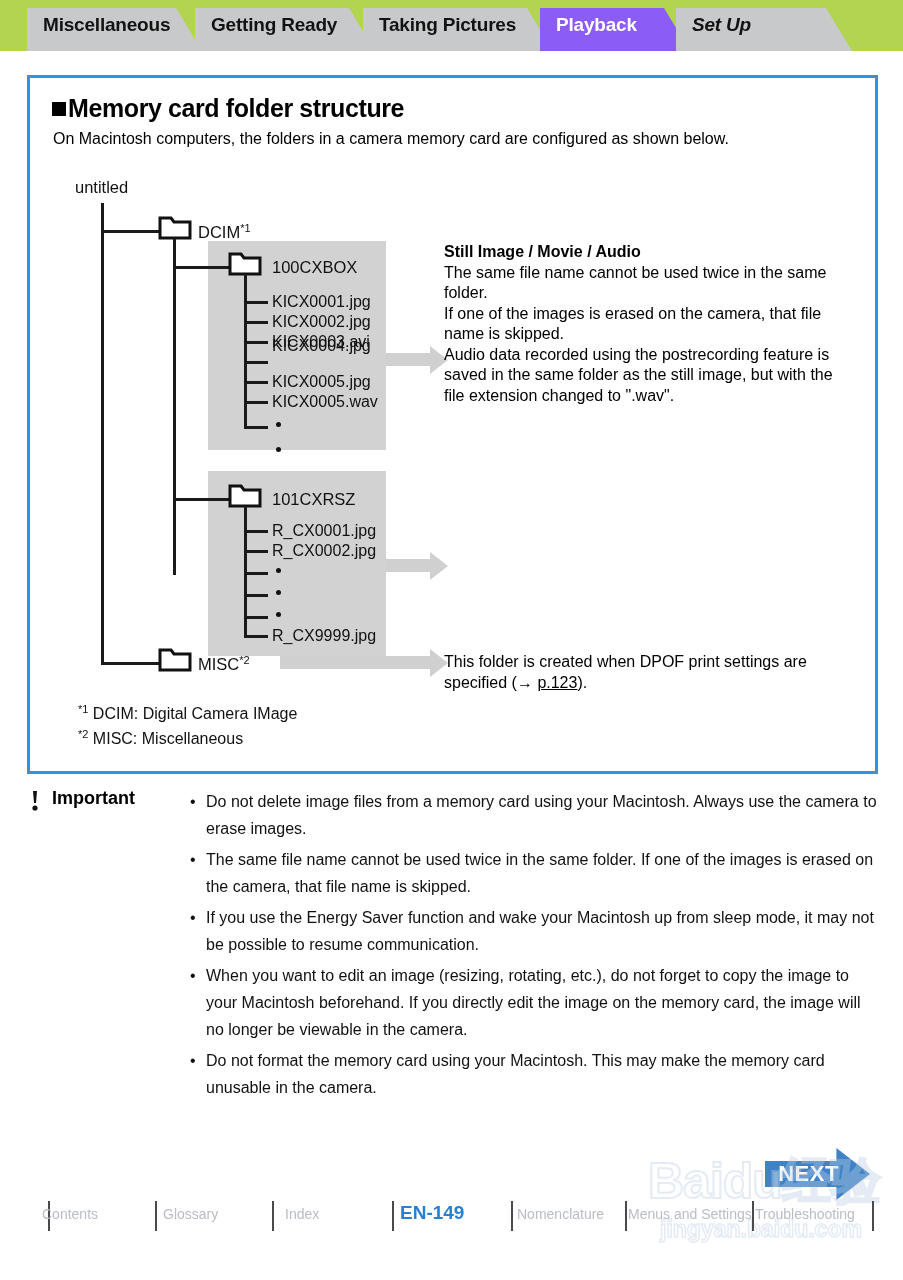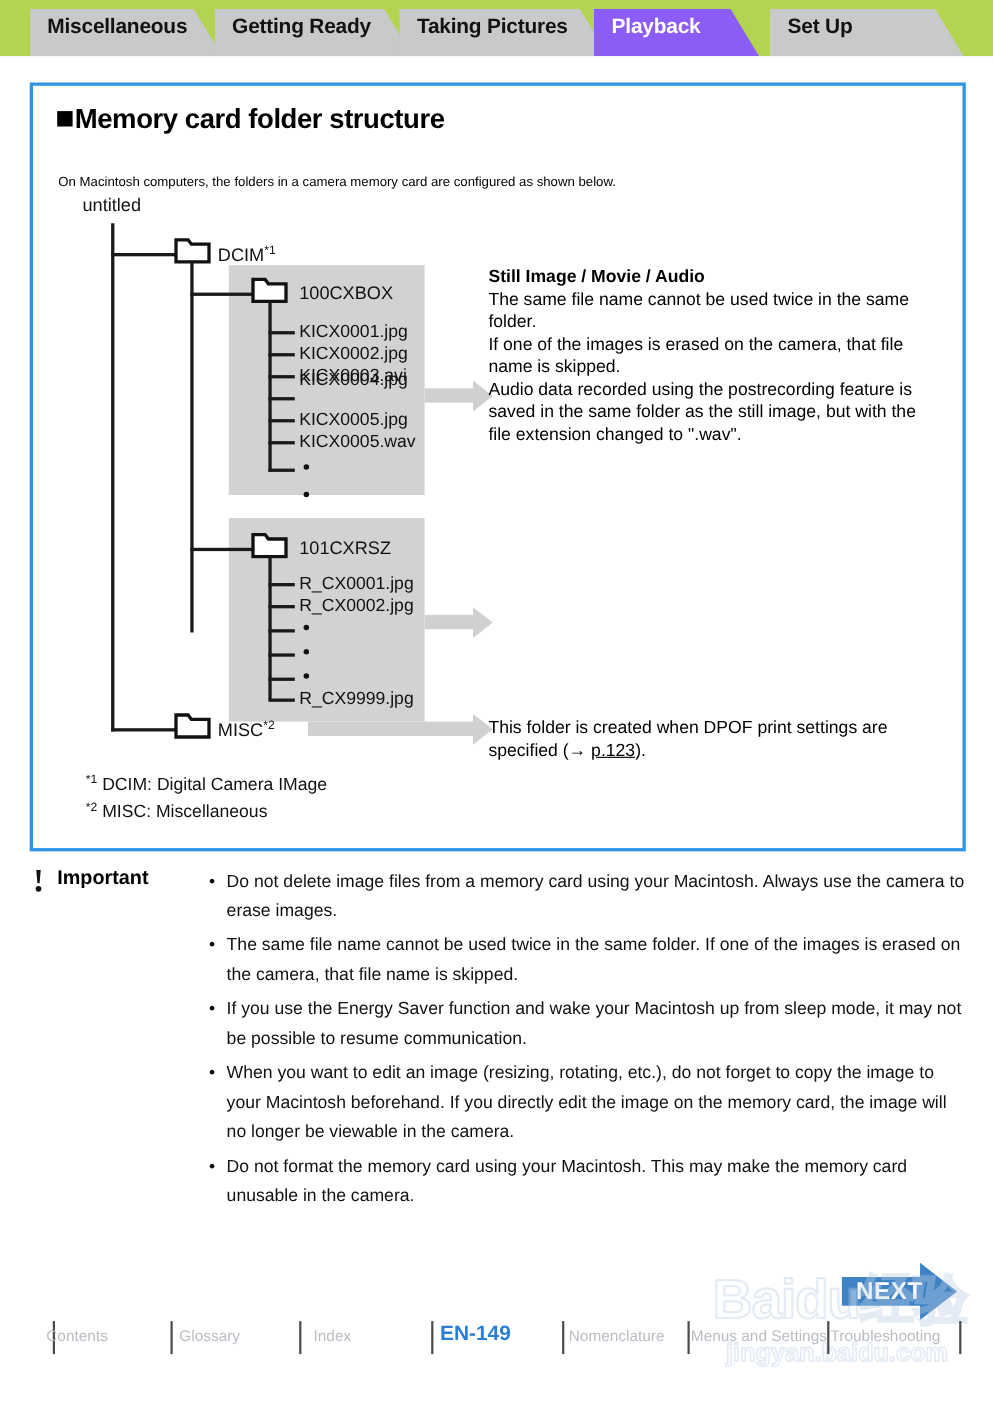--- a/index.html
+++ b/index.html
@@ -68,24 +68,23 @@
   #section-heading .sq {
     display: inline-block;
     width: 14px; height: 14px;
     background: #000;
     margin-right: 2px;
     vertical-align: 1px;
   }
   #section-intro {
     position: absolute;
     left: 23px; top: 52px;
-    font-size: 12px;
+    font-size: 16px;
     color: #000;
     white-space: nowrap;
-    margin-top: 28px;
   }
 
   
   #tree {
     position: absolute;
     left: 0; top: 0;
     width: 851px; height: 699px;
     pointer-events: none;
   }
   .grayblock {
@@ -287,21 +286,21 @@
   </div>
   <div class="tab" style="left:195px;width:180px;">
     <span class="tab-label">Getting Ready</span>
   </div>
   <div class="tab" style="left:363px;width:190px;">
     <span class="tab-label">Taking Pictures</span>
   </div>
   <div class="tab active" style="left:540px;width:150px;">
     <span class="tab-label">Playback</span>
   </div>
-  <div class="tab" style="left:700px;width:176px;">
+  <div class="tab" style="left:676px;width:176px;font-style:italic;">
     <span class="tab-label">Set Up</span>
   </div>
 </div>
 
 <div id="content-panel">
 
   <div id="section-heading">
     <span class="sq"></span><span>Memory card folder structure</span>
   </div>
   <div id="section-intro">On Macintosh computers, the folders in a camera memory card are configured as shown below.</div>

